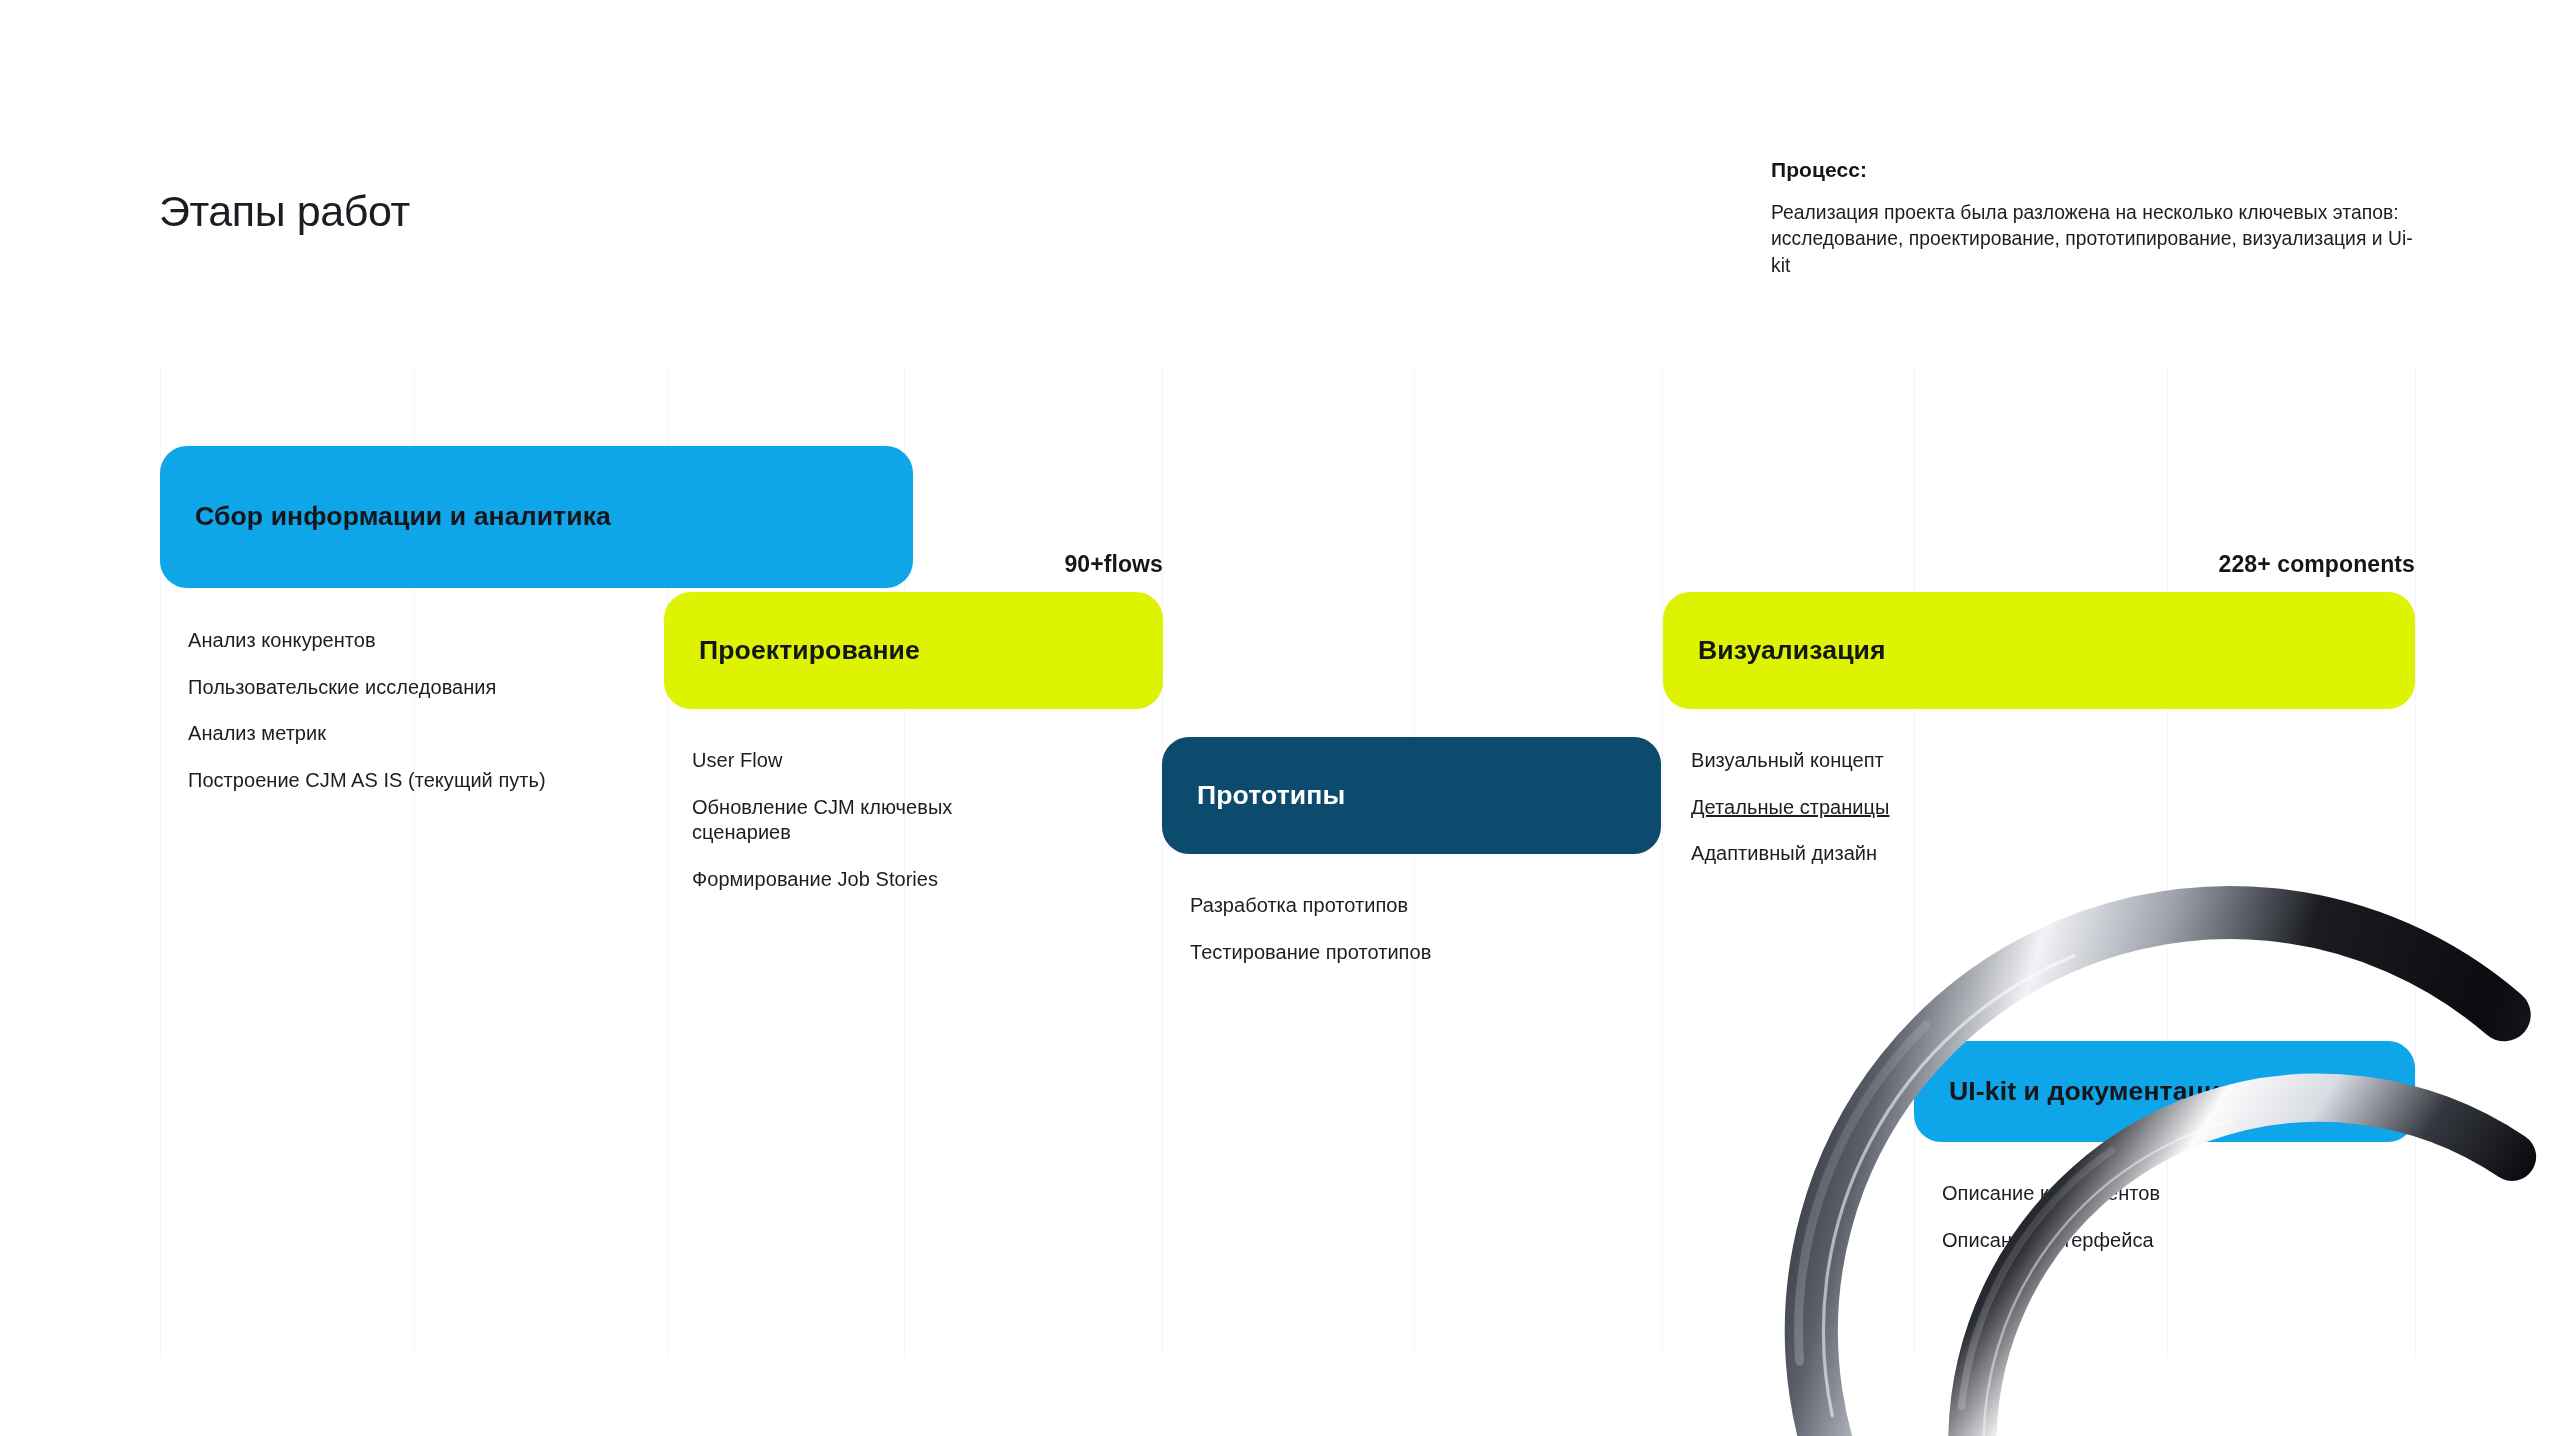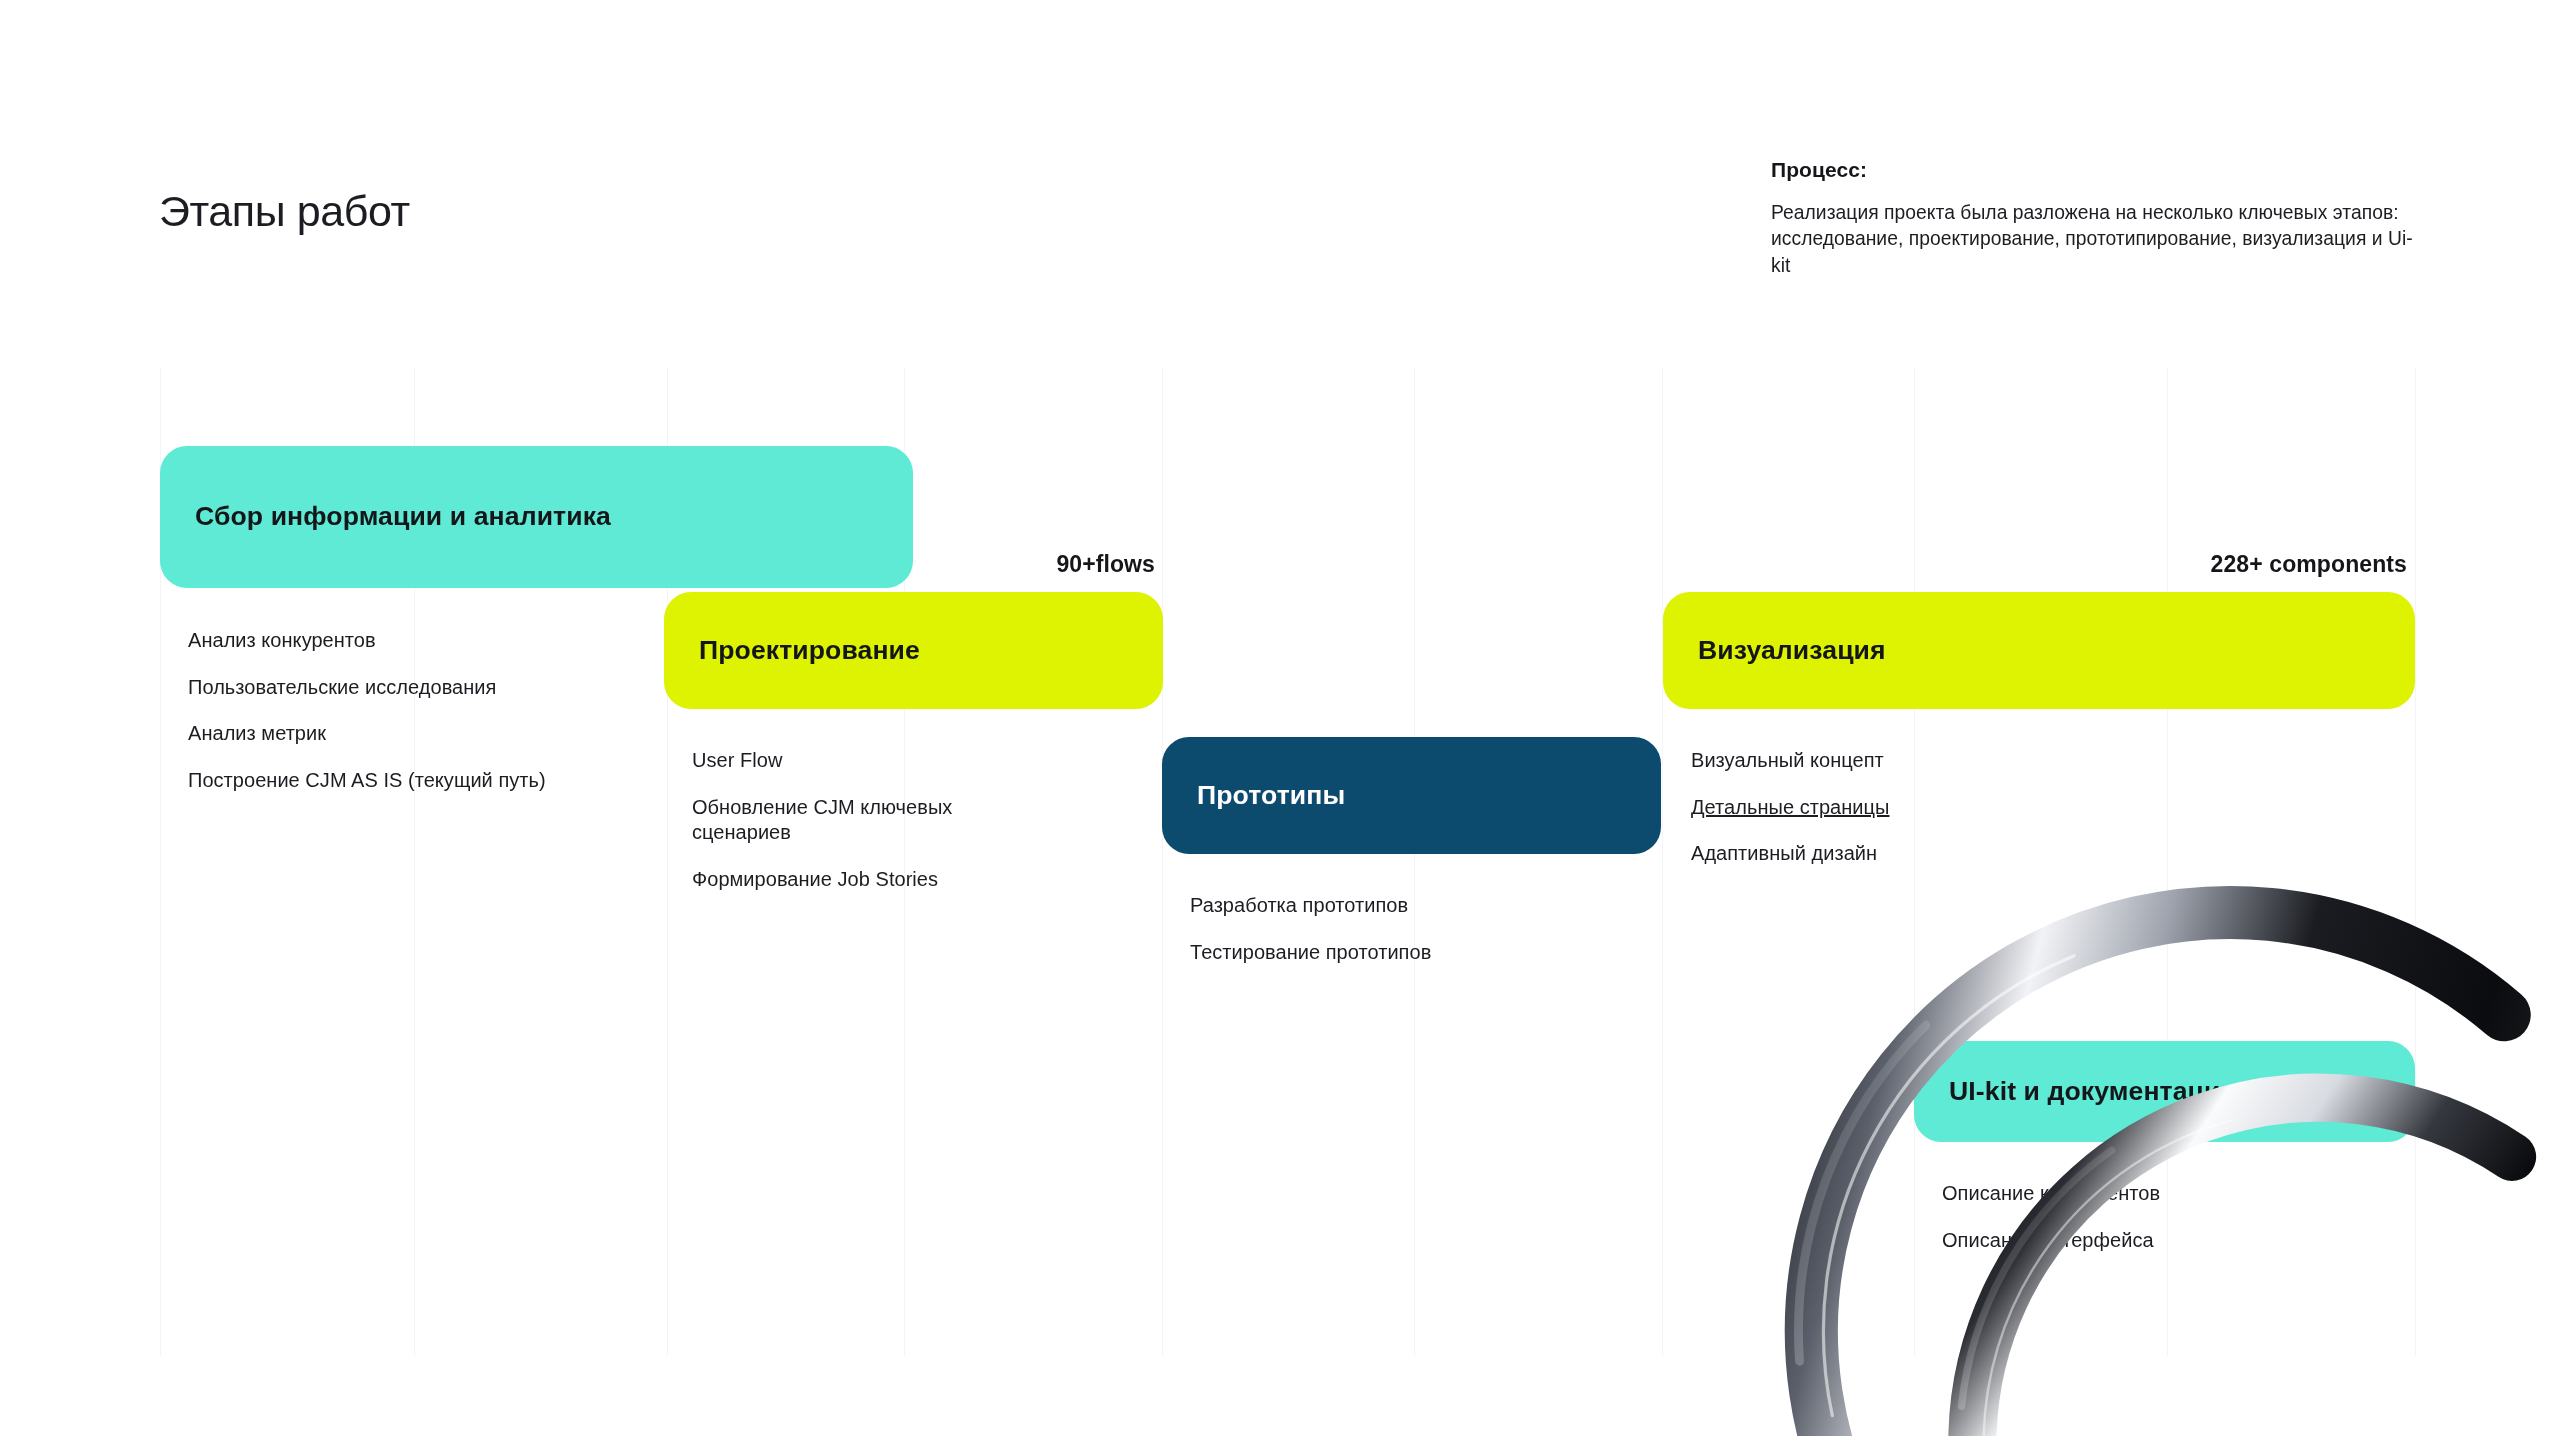--- a/index.html
+++ b/index.html
@@ -79,21 +79,21 @@
     padding: 0 35px;
   }
   .stage-card-title {
     font-size: 26.6px;
     font-weight: 700;
     letter-spacing: 0.1px;
     line-height: 1.1;
   }
   .stage-metric {
     position: absolute;
-    right: 8px;
+    right: 0;
     bottom: 100%;
     margin-bottom: 13.7px;
     font-size: 23px;
     font-weight: 700;
     color: #15161A;
     white-space: nowrap;
     letter-spacing: 0.1px;
     margin-top: 47px;
   }
   .stage-list {
@@ -103,21 +103,21 @@
   }
   .stage-list li {
     font-size: 20px;
     font-weight: 400;
     color: #1C1D22;
     line-height: 1.28;
     letter-spacing: 0.04px;
   }
 
   
-  .card-grey  { background: #5eead4; }
+  .card-grey  { background: #0ea5e9; }
   .card-grey .stage-card-title  { color: #15161A; }
   .card-lime  { background: #DDF302; }
   .card-lime .stage-card-title  { color: #15161A; }
   .card-dark  { background: #0c4a6e; }
   .card-dark .stage-card-title  { color: #FFFFFF; }
 
   
   .ring-wrap {
     position: absolute;
     right: -129px;

